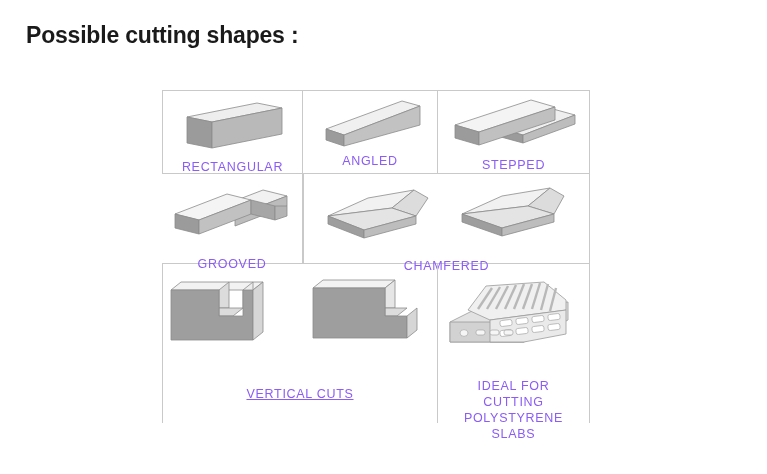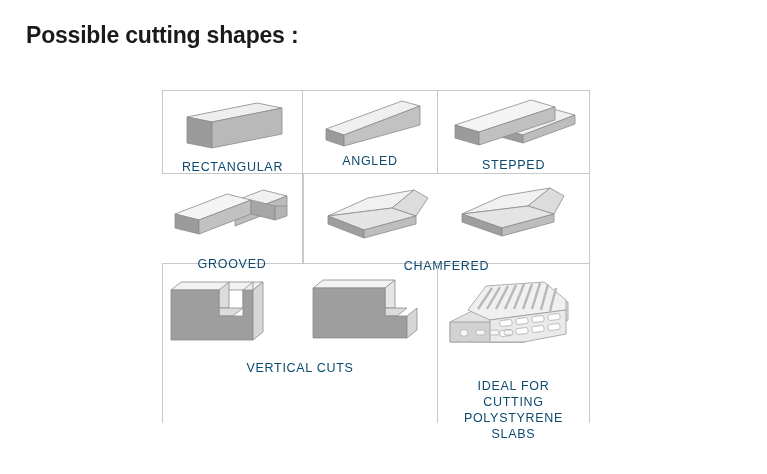--- a/index.html
+++ b/index.html
@@ -58,41 +58,41 @@
     flex: 0 0 auto;
     display: flex;
     align-items: center;
     justify-content: center;
     gap: 6px;
     width: 100%;
   }
   .caption {
     font-size: 12.5px;
     letter-spacing: 0.7px;
-    color: #0c4a6e;
+    color: #8b5cf6;
     text-align: center;
     line-height: 16px;
     white-space: pre-line;
   }
 
   
   .c-rect .art   { height: 54px; margin-top: 8px; }
   .c-rect .caption { margin-top: 6px; }
   .c-ang .art    { height: 54px; margin-top: 8px; }
   .c-ang .caption { }
   .c-step .art   { height: 56px; margin-top: 6px; }
   .c-step .caption { margin-top: 4px; }
 
   .c-cham .art   { height: 58px; margin-top: 12px; gap: 22px; }
   .c-cham .caption { margin-top: 14px; }
   .c-grv .art    { height: 58px; margin-top: 10px; }
   .c-grv .caption { margin-top: 14px; }
 
   .c-vert .art   { height: 76px; margin-top: 14px; gap: 18px; }
-  .c-vert .caption { margin-top: 6px; }
+  .c-vert .caption { margin-top: 32px; text-decoration: underline; }
   .c-poly .art   { height: 78px; margin-top: 12px; }
   .c-poly .caption { margin-top: 24px; }
 
   svg { display: block; overflow: visible; }
 </style>
 </head>
 <body>
 
 <div class="page-title">Possible cutting shapes :</div>
 

